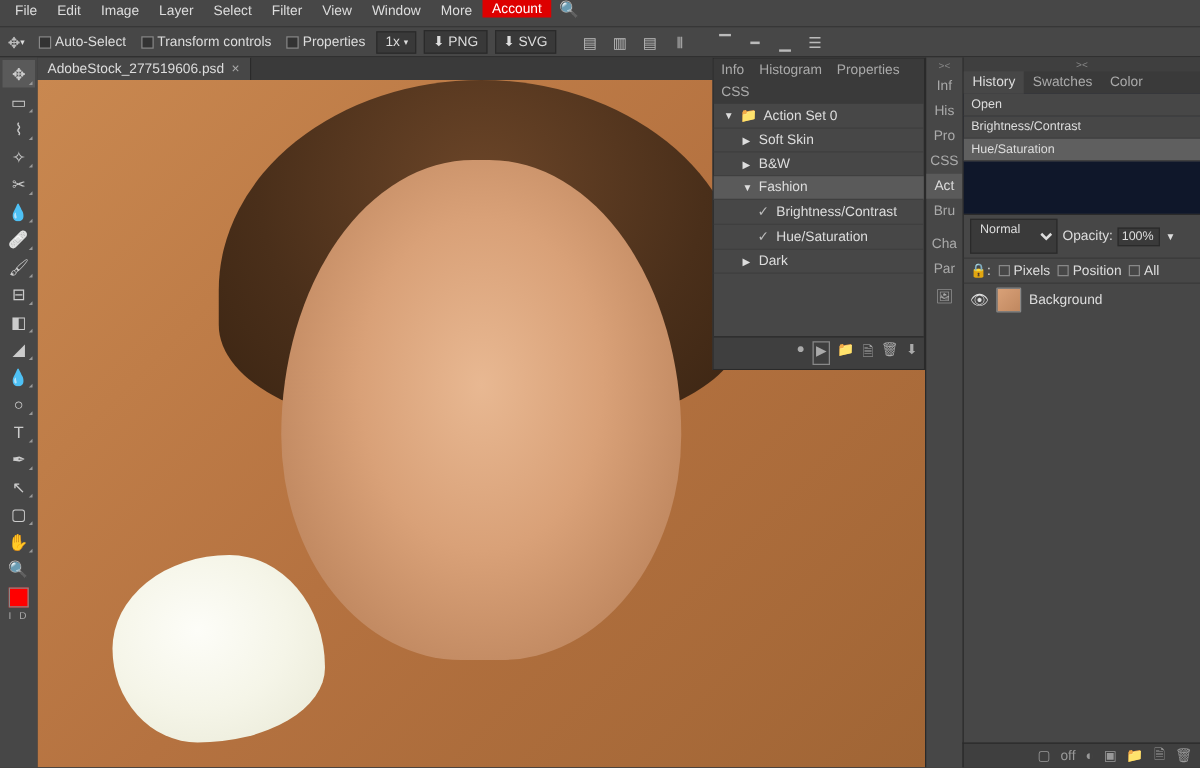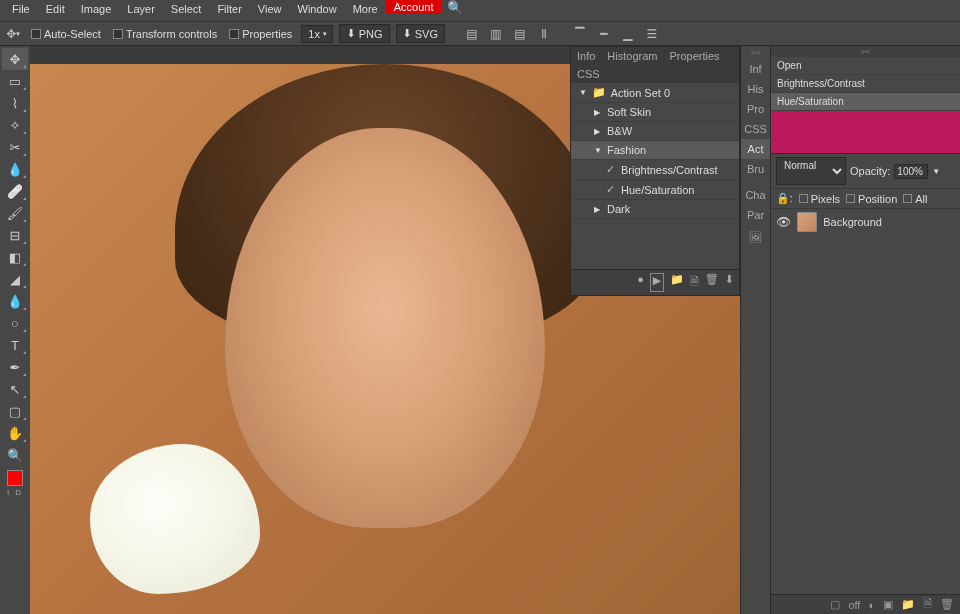--- a/index.html
+++ b/index.html
@@ -41,21 +41,21 @@
 .actions-panel .bottom span{font-size:11px;color:#aaa;cursor:pointer}
 .mid-tabs{width:30px;background:#474747;display:flex;flex-direction:column;border-left:1px solid #2a2a2a}
 .mid-tabs .vt{height:20px;display:flex;align-items:center;justify-content:center;font-size:11px;color:#aaa;cursor:pointer}
 .mid-tabs .vt.active{background:#5a5a5a;color:#ddd}
 .mid-tabs .vt-arrows{text-align:center;font-size:8px;color:#888;padding:2px 0}
 .right-panels{width:190px;background:#474747;border-left:1px solid #2a2a2a;display:flex;flex-direction:column}
 .panel{border-bottom:1px solid #2a2a2a}
 .panel .ptabs{display:flex;background:#3a3a3a}
 .panel .ptab{padding:3px 7px;color:#aaa;cursor:pointer}
 .panel .ptab.active{background:#474747;color:#ddd}
-.panel .body{padding:0;background:#be185d}
+.panel .body{padding:0;background:#0f172a}
 .hist-row{padding:3px 6px;font-size:10px;background:#474747;border-bottom:1px solid #3f3f3f}
 .hist-row.sel{background:#5f5f5f}
 .hist-empty{height:42px}
 .lay-ctrl{display:flex;align-items:center;gap:4px;padding:3px 5px;font-size:10px;border-bottom:1px solid #3a3a3a}
 .lay-ctrl select{background:#3a3a3a;color:#ddd;border:1px solid #2a2a2a;font-size:10px;padding:1px 12px 12px 3px}
 .lay-ctrl .op-input{background:#3a3a3a;border:1px solid #2a2a2a;width:34px;padding:1px 2px;font-size:10px}
 .lay-lock{display:flex;align-items:center;gap:6px;padding:3px 5px;font-size:10px;border-bottom:1px solid #3a3a3a}
 .lay-lock .cb2{display:flex;align-items:center;gap:3px}
 .lay-lock .box2{width:9px;height:9px;border:1px solid #888}
 .layer-row{display:flex;align-items:center;gap:6px;padding:3px 5px;font-size:10px}
@@ -141,20 +141,24 @@
     <div class="tool">✒<div class="corner"></div></div>
     <div class="tool">↖<div class="corner"></div></div>
     <div class="tool">▢<div class="corner"></div></div>
     <div class="tool">✋<div class="corner"></div></div>
     <div class="tool">🔍</div>
     <div class="swatch-fg"></div>
     <div class="swatch-lbl">I D</div>
   </div>
 
   <div class="canvas">
+    <div class="tab">
+      <span>AdobeStock_277519606.psd</span>
+      <span class="x">×</span>
+    </div>
     <div class="photo">
       <div class="hair"></div>
       <div class="face"></div>
       <div class="flower"></div>
     </div>
     <div class="actions-panel">
       <div class="ptabs">
         <div class="ptab">Info</div>
         <div class="ptab">Histogram</div>
         <div class="ptab">Properties</div>
@@ -217,20 +221,25 @@
     <div class="vt">Bru</div>
     <div style="height:6px"></div>
     <div class="vt">Cha</div>
     <div class="vt">Par</div>
     <div class="vt" style="height:24px">🖼</div>
   </div>
 
   <div class="right-panels">
     <div class="panel-top-arrows">&gt;&lt;</div>
     <div class="panel">
+      <div class="ptabs">
+        <div class="ptab active">History</div>
+        <div class="ptab">Swatches</div>
+        <div class="ptab">Color</div>
+      </div>
       <div class="body">
         <div class="hist-row">Open</div>
         <div class="hist-row">Brightness/Contrast</div>
         <div class="hist-row sel">Hue/Saturation</div>
         <div class="hist-empty"></div>
       </div>
     </div>
     <div class="panel" style="flex:1">
       <div class="lay-ctrl">
         <select><option>Normal</option></select>

